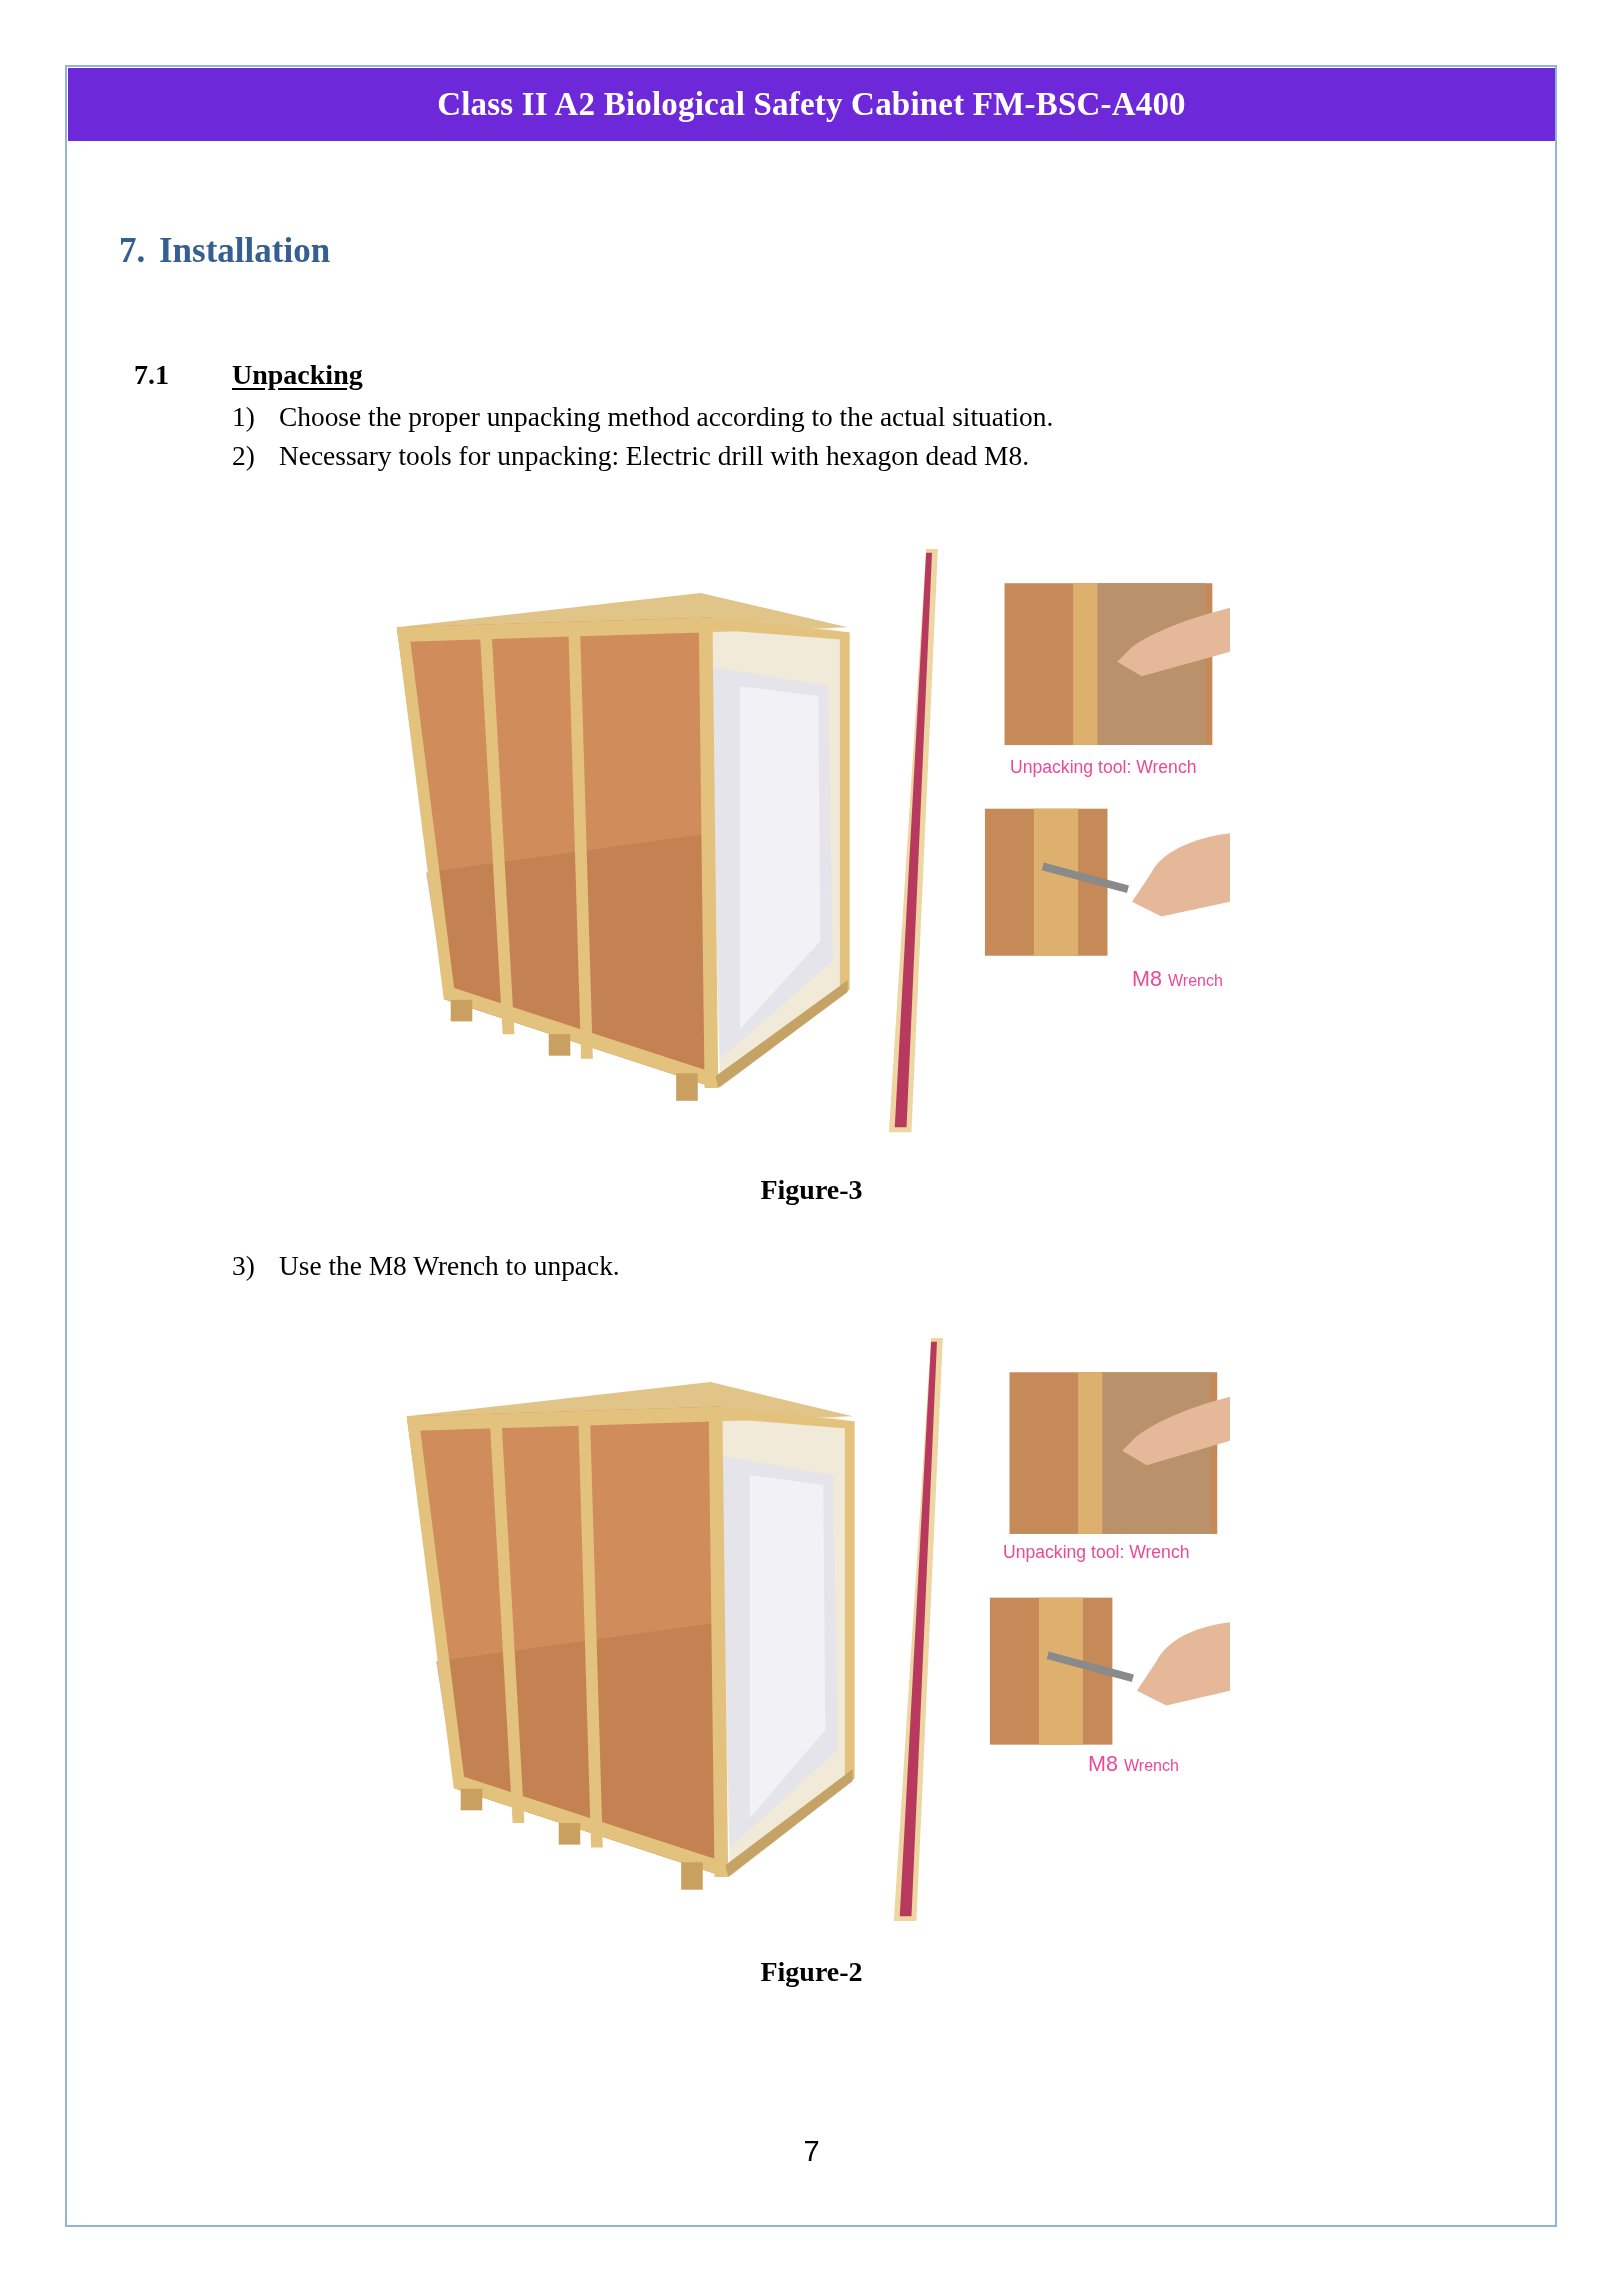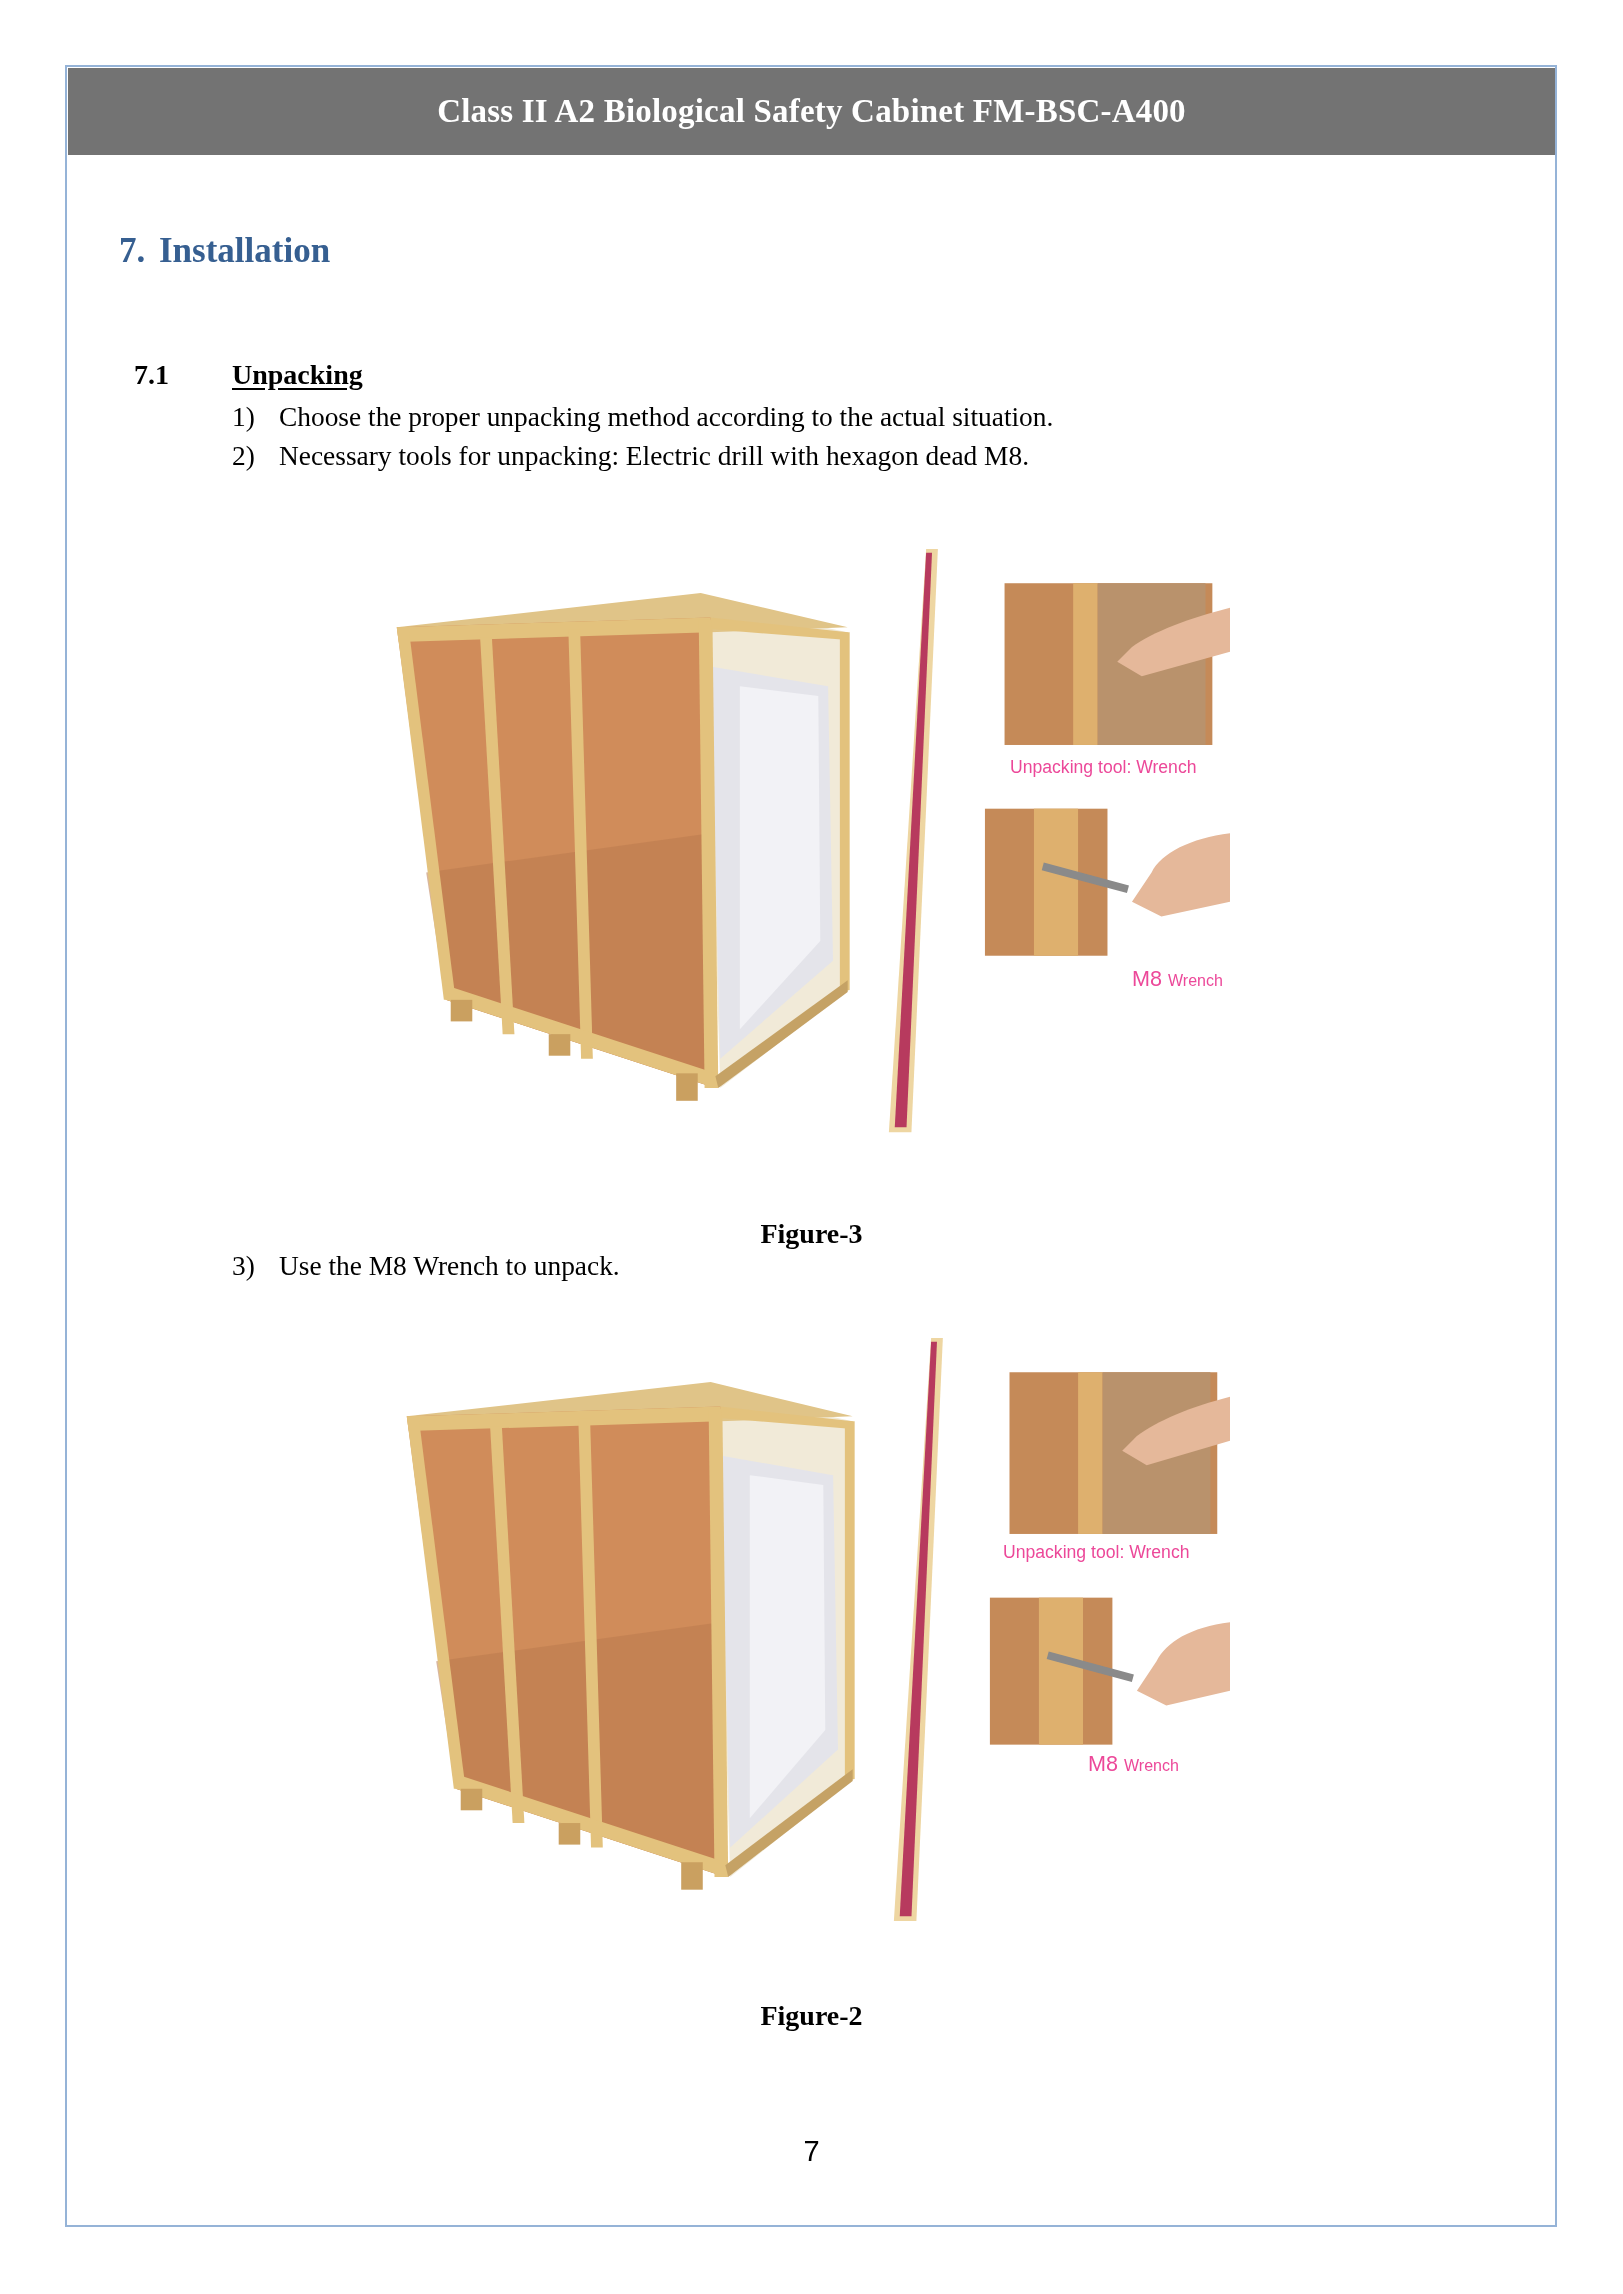--- a/index.html
+++ b/index.html
@@ -1,36 +1,36 @@
 <!DOCTYPE html>
 <html><head>
   <meta charset="utf-8">
   <style>
     html, body { margin: 0; padding: 0; background: #ffffff; }
     body { width: 1623px; height: 2295px; position: relative; overflow: hidden;
            font-family: "DejaVu Serif", "Liberation Serif", serif; color: #000; }
     .page-frame { position: absolute; left: 65px; top: 65px; width: 1492px; height: 2162px;
                   border: 2px solid #95b3d7; box-sizing: border-box; }
-    .header-band { position: absolute; left: 68px; top: 68px; width: 1487px; height: 87px;
-                   background: #737373; display: flex; align-items: center; justify-content: center; }
+    .header-band { position: absolute; left: 68px; top: 68px; width: 1487px; height: 73px;
+                   background: #6d28d9; display: flex; align-items: center; justify-content: center; }
     .header-title { color: #ffffff; font-family: "Liberation Serif", "DejaVu Serif", serif;
                     font-weight: bold; font-size: 33px; letter-spacing: 0.2px; }
     .h1 { position: absolute; left: 119px; top: 231px; font-size: 35px; font-weight: bold;
           color: #365f91; font-family: "Liberation Serif", serif; }
     .h1 .num { margin-right: 13.7px; }
     .h2 { position: absolute; left: 134px; top: 349px; font-size: 28px; font-weight: bold;
           font-family: "Liberation Serif", serif; display: flex; margin-top: 10px; }
     .h2 .num { width: 98px; }
     .h2 .txt { text-decoration: underline; text-underline-offset: 3.9px; }
     .list-item { position: absolute; left: 232px; font-size: 27.4px; font-family: "Liberation Serif", serif;
                  display: flex; white-space: nowrap; }
     .list-item .marker { width: 47px; }
     .figure { position: absolute; background: #fff; }
     .caption { position: absolute; left: 0; width: 1623px; text-align: center; font-size: 28px;
-               font-weight: bold; font-family: "Liberation Serif", serif; margin-top: 44px; }
+               font-weight: bold; font-family: "Liberation Serif", serif; }
     .page-number { position: absolute; left: 0; width: 1623px; text-align: center; top: 2135px;
                    font-size: 29px; font-family: "Liberation Sans", sans-serif; }
     .photo-label { position: absolute; font-family: "Liberation Sans", sans-serif; color: #ec4899;
                    font-size: 17.6px; white-space: nowrap; }
     .photo-label.big { font-size: 21.6px; }
     .photo-label.big .small { font-size: 16px; }
   </style>
 </head>
 <body>
 

